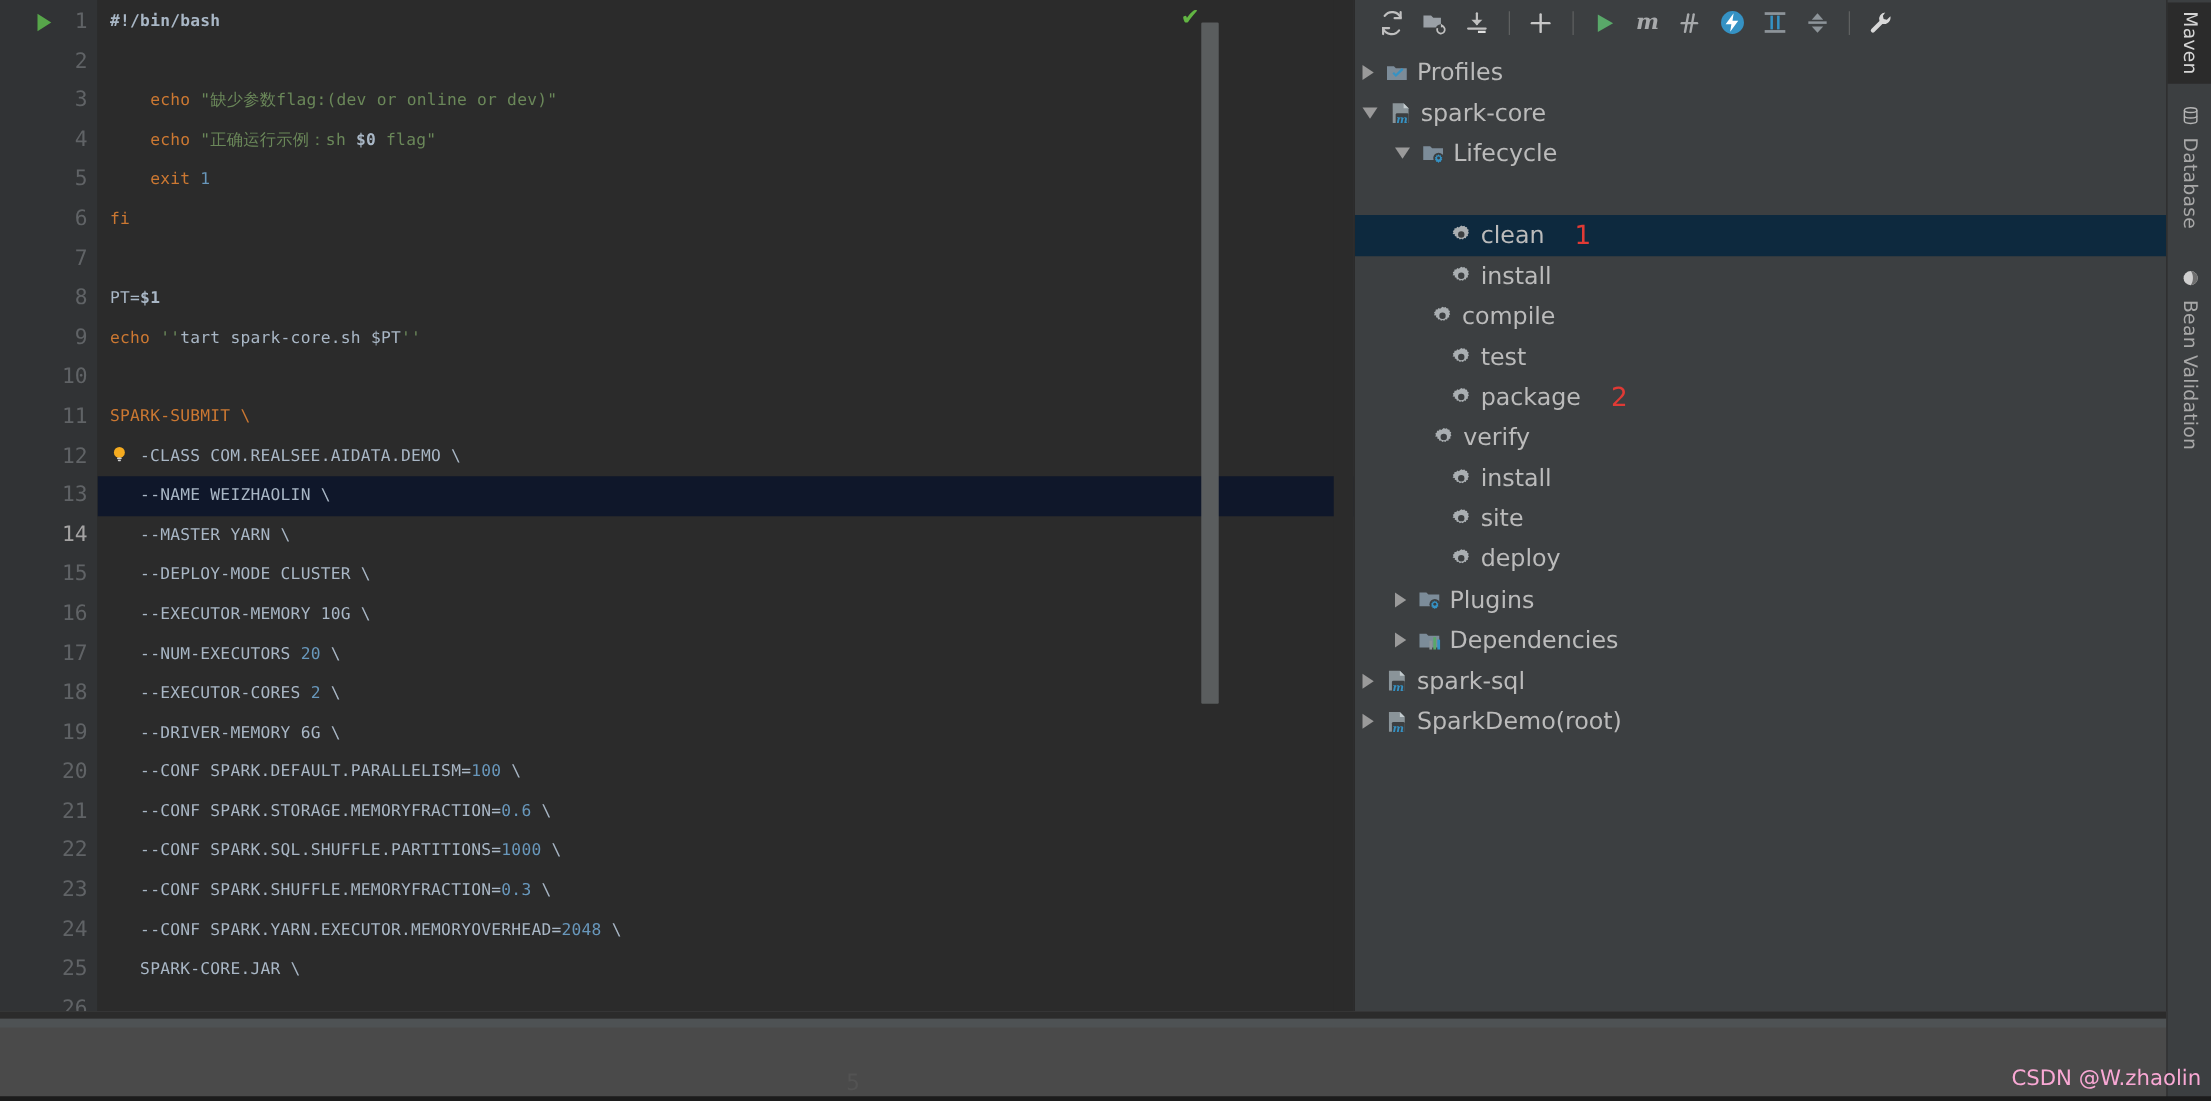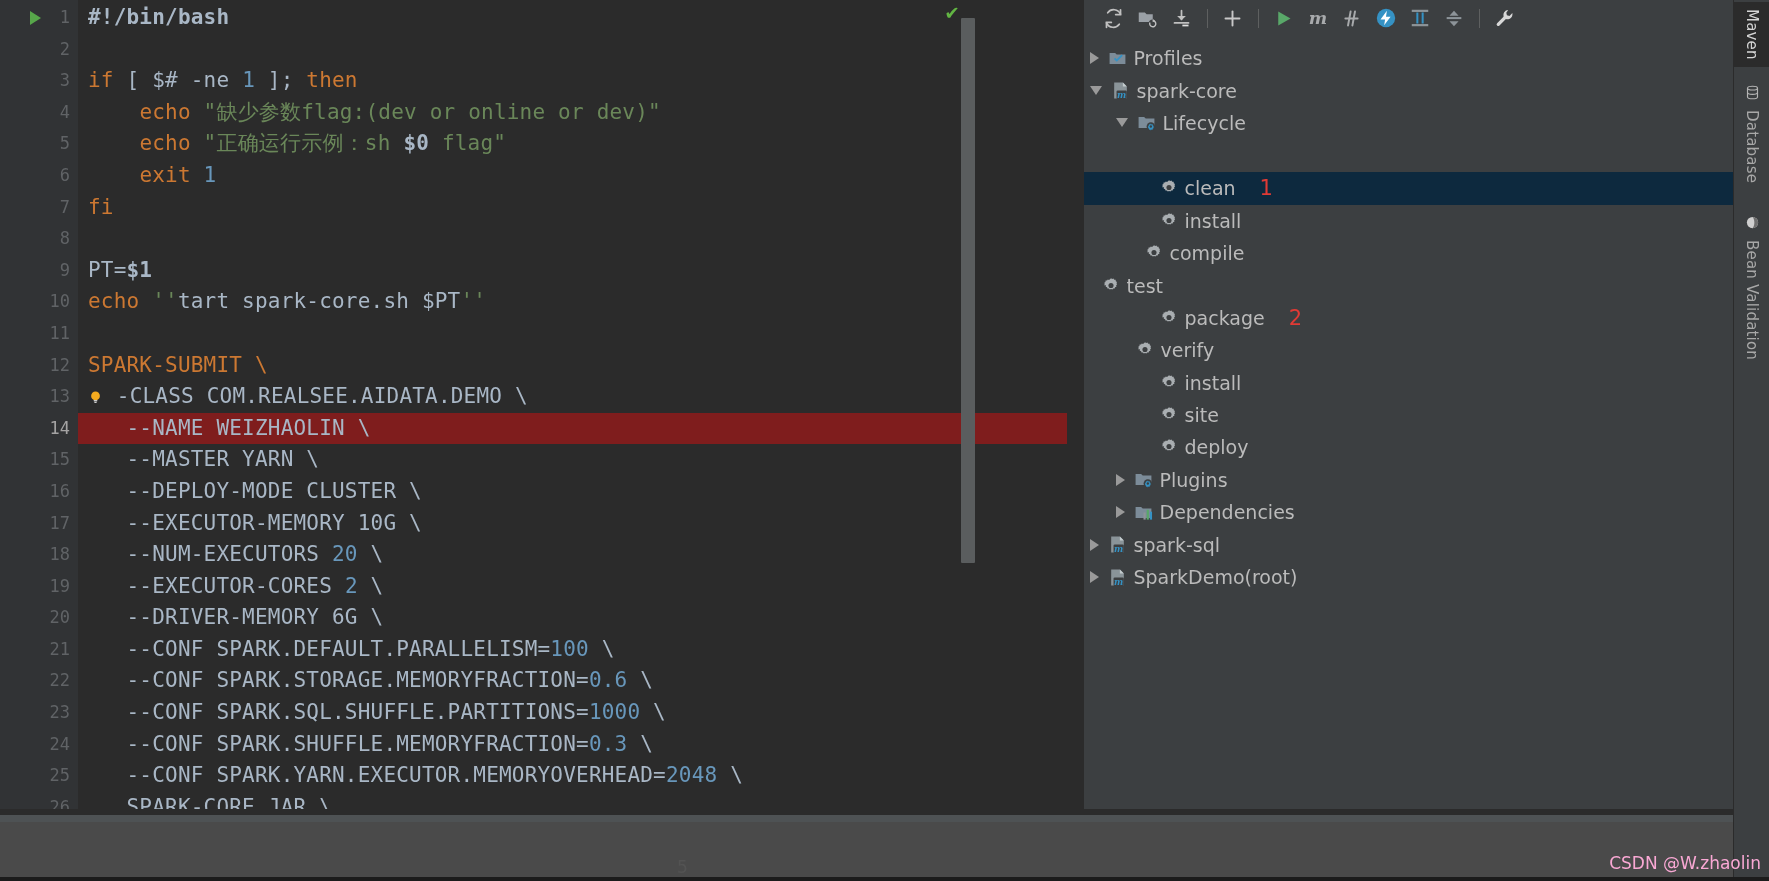--- a/index.html
+++ b/index.html
@@ -53,26 +53,26 @@
     flex: 1;
     position: relative;
     background: #2b2b2b;
     padding-top: 2px;
     overflow: hidden;
   }
   .cline {
     height: 31.6px;
     line-height: 31.6px;
     padding-left: 10px;
-    font-size: 21px;
+    font-size: 13px;
     white-space: pre;
     font-family: "DejaVu Sans Mono", monospace;
     letter-spacing: 0.2px;
   }
-  .cline.highlight { background: #7f1d1d; }
+  .cline.highlight { background: #0f172a; }
   .tk-kw   { color: #cc7832; }
   .tk-str  { color: #6a8759; }
   .tk-num  { color: #6897bb; }
   .tk-txt  { color: #a9b7c6; }
   .tk-bold { color: #a9b7c6; font-weight: bold; }
   .bulb {
     display: inline-block;
     width: 15px; height: 15px;
     vertical-align: -2px;
     margin-right: 1px;
@@ -320,21 +320,20 @@
         <div class="gutter-row">
           <span>25</span>
         </div>
         <div class="gutter-row">
           <span>26</span>
         </div>
       </div>
     <div class="code" id="codearea">
         <div class="cline"><span class="tk-bold">#!/bin/bash</span></div>
         <div class="cline"></div>
-        <div class="cline"><span class="tk-kw">if</span><span class="tk-txt"> [ </span><span class="tk-txt">$#</span><span class="tk-txt"> -ne </span><span class="tk-num">1</span><span class="tk-txt"> ]; </span><span class="tk-kw">then</span></div>
         <div class="cline"><span class="tk-txt">    </span><span class="tk-kw">echo</span><span class="tk-txt"> </span><span class="tk-str">"缺少参数flag:(dev or online or dev)"</span></div>
         <div class="cline"><span class="tk-txt">    </span><span class="tk-kw">echo</span><span class="tk-txt"> </span><span class="tk-str">"正确运行示例：sh </span><span class="tk-bold">$0</span><span class="tk-str"> flag"</span></div>
         <div class="cline"><span class="tk-txt">    </span><span class="tk-kw">exit</span><span class="tk-txt"> </span><span class="tk-num">1</span></div>
         <div class="cline"><span class="tk-kw">fi</span></div>
         <div class="cline"></div>
         <div class="cline"><span class="tk-txt">PT=</span><span class="tk-bold">$1</span></div>
         <div class="cline"><span class="tk-kw">echo</span><span class="tk-txt"> </span><span class="tk-str">''</span><span class="tk-txt">tart spark-core.sh </span><span class="tk-txt">$PT</span><span class="tk-str">''</span></div>
         <div class="cline"></div>
         <div class="cline"><span class="tk-kw">SPARK-SUBMIT \</span></div>
         <div class="cline"><span class="bulb"><svg width="15" height="15" viewBox="0 0 24 24">
@@ -514,42 +513,42 @@
         <div class="trow" style="padding-left: 43px;">
           <span class="arrow none"></span>
           <span class="ticon">
             <svg width="18" height="18" viewBox="0 0 24 24">
         <path d="M12 1.8l1.6.9 1.7-.7 1 1.5 1.9.1.2 1.9 1.6 1-.7 1.7.9 1.6-1.3 1.3.3 1.9-1.8.6-.5 1.8-1.9-.2-1.2 1.5-1.7-.8-1.7.8-1.2-1.5-1.9.2-.5-1.8-1.8-.6.3-1.9L2.8 11l.9-1.6L3 7.7l1.6-1 .2-1.9 1.9-.1 1-1.5 1.7.7z" fill="#a9aeb1"></path>
         <circle cx="12" cy="11.4" r="3.4" fill="#3c3f41"></circle>
             </svg>
           </span>
           <span class="tlabel">compile</span>
         </div>
-        <div class="trow" style="">
+        <div class="trow" style="padding-left: 58px;">
           <span class="arrow none"></span>
           <span class="ticon">
             <svg width="18" height="18" viewBox="0 0 24 24">
         <path d="M12 1.8l1.6.9 1.7-.7 1 1.5 1.9.1.2 1.9 1.6 1-.7 1.7.9 1.6-1.3 1.3.3 1.9-1.8.6-.5 1.8-1.9-.2-1.2 1.5-1.7-.8-1.7.8-1.2-1.5-1.9.2-.5-1.8-1.8-.6.3-1.9L2.8 11l.9-1.6L3 7.7l1.6-1 .2-1.9 1.9-.1 1-1.5 1.7.7z" fill="#a9aeb1"></path>
         <circle cx="12" cy="11.4" r="3.4" fill="#3c3f41"></circle>
             </svg>
           </span>
           <span class="tlabel">test</span>
         </div>
         <div class="trow" style="padding-left: 58px;">
           <span class="arrow none"></span>
           <span class="ticon">
             <svg width="18" height="18" viewBox="0 0 24 24">
         <path d="M12 1.8l1.6.9 1.7-.7 1 1.5 1.9.1.2 1.9 1.6 1-.7 1.7.9 1.6-1.3 1.3.3 1.9-1.8.6-.5 1.8-1.9-.2-1.2 1.5-1.7-.8-1.7.8-1.2-1.5-1.9.2-.5-1.8-1.8-.6.3-1.9L2.8 11l.9-1.6L3 7.7l1.6-1 .2-1.9 1.9-.1 1-1.5 1.7.7z" fill="#a9aeb1"></path>
         <circle cx="12" cy="11.4" r="3.4" fill="#3c3f41"></circle>
             </svg>
           </span>
           <span class="tlabel">package</span>
           <span class="annot">2</span>
         </div>
-        <div class="trow" style="padding-left: 34px;">
+        <div class="trow" style="padding-left: 44px;">
           <span class="arrow none"></span>
           <span class="ticon">
             <svg width="18" height="18" viewBox="0 0 24 24">
         <path d="M12 1.8l1.6.9 1.7-.7 1 1.5 1.9.1.2 1.9 1.6 1-.7 1.7.9 1.6-1.3 1.3.3 1.9-1.8.6-.5 1.8-1.9-.2-1.2 1.5-1.7-.8-1.7.8-1.2-1.5-1.9.2-.5-1.8-1.8-.6.3-1.9L2.8 11l.9-1.6L3 7.7l1.6-1 .2-1.9 1.9-.1 1-1.5 1.7.7z" fill="#a9aeb1"></path>
         <circle cx="12" cy="11.4" r="3.4" fill="#3c3f41"></circle>
             </svg>
           </span>
           <span class="tlabel">verify</span>
         </div>
         <div class="trow" style="padding-left: 58px;">

